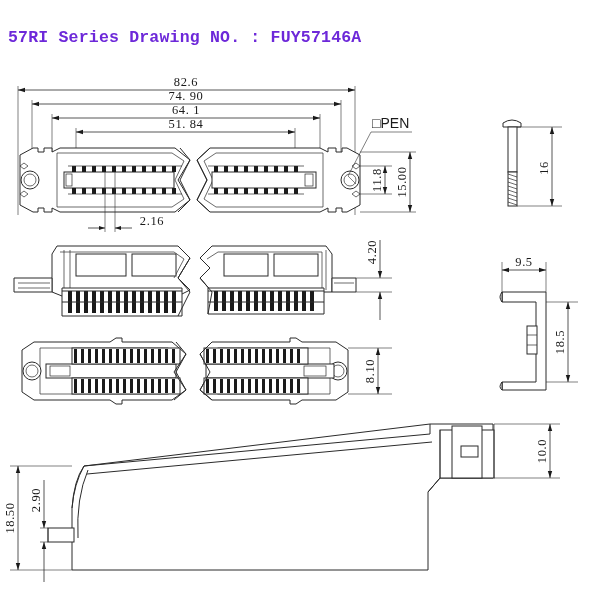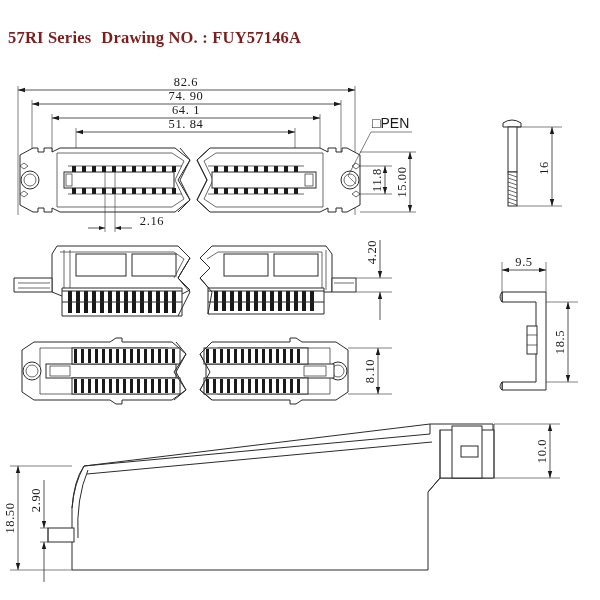--- a/index.html
+++ b/index.html
@@ -18,24 +18,24 @@
     position: absolute;
     left: 0; top: 0;
     width: 600px;
     height: 600px;
     background: #ffffff;
   }
   #title {
     position: absolute;
     left: 8px;
     top: 30px;
-    font-family: Liberation Serif, serif;
+    font-family: Liberation Mono, monospace;
     font-weight: bold;
     font-size: 16.5px;
-    color: #7f1d1d;
+    color: #6d28d9;
     letter-spacing: 0.2px;
     white-space: nowrap;
     line-height: 1;
   }
   #title .gap { display:inline-block; width: 10px; }
   svg { display: block; }
   .ln { stroke: #2b2b2b; fill: none; stroke-width: 1; }
   .ln-thin { stroke: #2b2b2b; fill: none; stroke-width: 0.7; }
   .fillw { fill: #ffffff; stroke: #2b2b2b; stroke-width: 1; }
   .pin { fill: #1a1a1a; stroke: none; }

